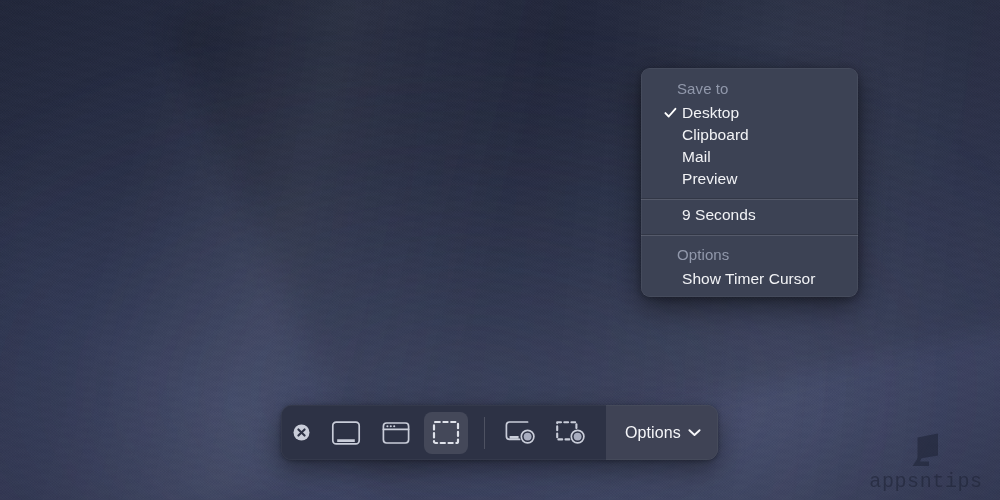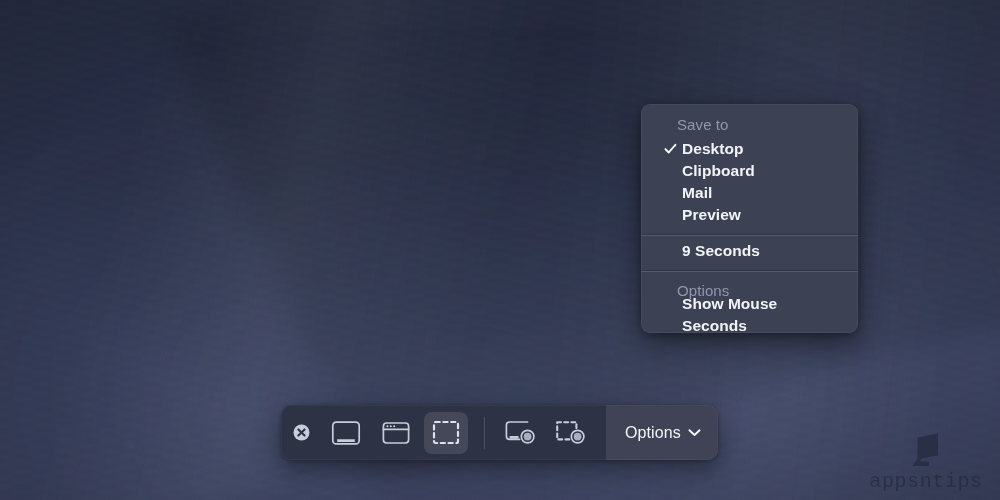--- a/index.html
+++ b/index.html
@@ -107,40 +107,38 @@
     width: 217px;
     border-radius: 9px;
     background: #3c4254;
     box-shadow:
       0 10px 30px rgba(0,0,0,0.45),
       0 2px 8px rgba(0,0,0,0.30),
       inset 0 0 0 0.5px rgba(255,255,255,0.10);
     padding: 6px 0 7px 0;
     backdrop-filter: blur(24px);
     overflow: hidden;
-    margin-top: 36px;
   }
   .menu-section-title {
     font-size: 15px;
     color: #9198ab;
     padding: 5px 0 4px 36px;
     line-height: 19px;
     letter-spacing: 0.1px;
   }
   .menu-item {
     position: relative;
     font-size: 15.5px;
     color: #f2f3f6;
     line-height: 22px;
     padding: 0 18px 0 41px;
     height: 22px;
     display: flex;
     align-items: center;
     letter-spacing: 0.05px;
-    font-weight: bold;
   }
   .menu-item .check {
     position: absolute;
     left: 23px;
     top: 50%;
     transform: translateY(-50%);
     width: 13px;
     height: 13px;
     display: none;
   }
@@ -279,21 +277,21 @@
 
     </div>
 
     <div class="menu-sep"></div>
 
     <div class="menu-section">
       <div class="menu-section-title">Options</div>
 
       <div class="menu-item">
 
-        <span>Show Mouse Seconds</span>
+        <span>Show Timer Cursor</span>
       </div>
     </div>
 
   </div>
 
   <div id="capture-toolbar">
 
     <div class="tb-close">
       <svg width="19" height="19" viewBox="0 0 19 19">
         <circle cx="9.5" cy="9.5" r="8" fill="#c9cdd9"></circle>

